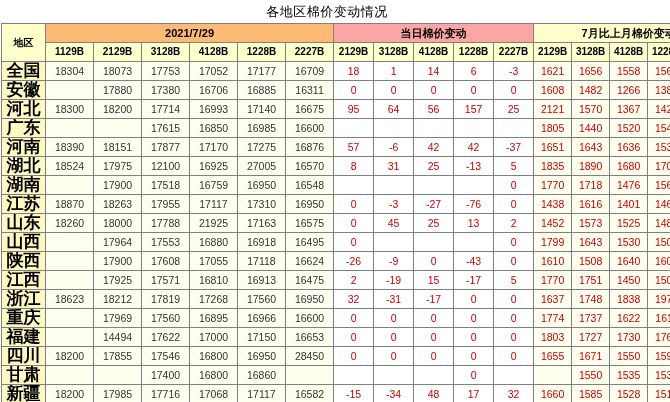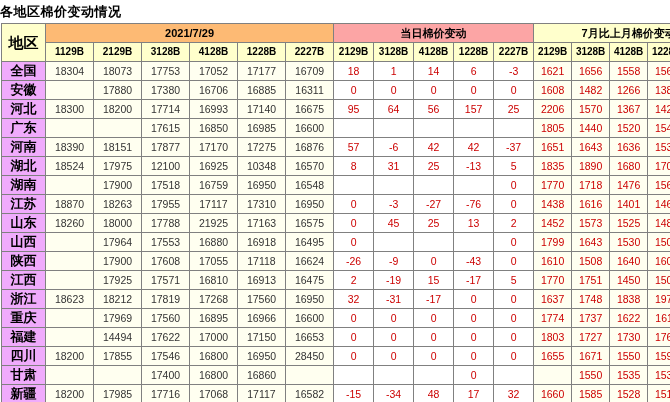--- a/index.html
+++ b/index.html
@@ -5,21 +5,22 @@
   html,body{margin:0;padding:0;}
   body{
     width:670px;height:402px;
     background:#ffffff;
     font-family:"Liberation Sans","DejaVu Sans",sans-serif;
     font-size:11px;
     color:#000;
     overflow:hidden;
   }
   #title{
-    font-weight:bold;
+    text-align:center;
+    font-weight:normal;
     font-size:13px;
     padding:3px 16px 2px 0;
     letter-spacing:0.5px;
   }
   table{
     border-collapse:collapse;
     width:668px;
     margin:0 1px;
     table-layout:fixed;
   }
@@ -28,26 +29,26 @@
     font-size:10.5px;
     font-weight:normal;
     padding:0;
     height:18px;
     line-height:18px;
     text-align:center;
     white-space:nowrap;
     overflow:hidden;
   }
   th{font-weight:bold;}
-  .hdr-region{background:#ffffcc;font-weight:bold;font-size:15px;}
+  .hdr-region{background:#ffffcc;font-weight:bold;font-size:10px;}
   .hdr-g1{background:#fdba74;font-weight:bold;font-size:11px;}
   .hdr-g2{background:#fca5a5;font-weight:bold;font-size:11px;}
   .hdr-g3{background:#ffffcc;font-weight:bold;font-size:11px;}
   .hdr-sub{background:#ffffcc;font-weight:bold;font-size:10px;margin-top:9px;}
-  .region{background:#f0abfc;font-weight:bold;font-size:13px;}
+  .region{background:#fef9c3;font-weight:bold;font-size:17px;}
   .g1{background:#fffff0;color:#333333;}
   .g2{background:#ffffff;color:#cc0000;}
   .g3{background:#fffff0;color:#cc0000;}
 </style>
 </head>
 <body>
 
 <div id="title">各地区棉价变动情况</div>
 
 <table>
@@ -126,21 +127,21 @@
         <td class="g1">18200</td>
         <td class="g1">17714</td>
         <td class="g1">16993</td>
         <td class="g1">17140</td>
         <td class="g1">16675</td>
         <td class="g2">95</td>
         <td class="g2">64</td>
         <td class="g2">56</td>
         <td class="g2">157</td>
         <td class="g2">25</td>
-        <td class="g3">2206</td>
+        <td class="g3">2121</td>
         <td class="g3">1570</td>
         <td class="g3">1367</td>
         <td class="g3">1420</td>
       </tr>
       <tr>
         <td class="region">广东</td>
         <td class="g1"></td>
         <td class="g1"></td>
         <td class="g1">17615</td>
         <td class="g1">16850</td>
@@ -173,21 +174,21 @@
         <td class="g3">1643</td>
         <td class="g3">1636</td>
         <td class="g3">1535</td>
       </tr>
       <tr>
         <td class="region">湖北</td>
         <td class="g1">18524</td>
         <td class="g1">17975</td>
         <td class="g1">12100</td>
         <td class="g1">16925</td>
-        <td class="g1">10348</td>
+        <td class="g1">27005</td>
         <td class="g1">16570</td>
         <td class="g2">8</td>
         <td class="g2">31</td>
         <td class="g2">25</td>
         <td class="g2">-13</td>
         <td class="g2">5</td>
         <td class="g3">1835</td>
         <td class="g3">1890</td>
         <td class="g3">1680</td>
         <td class="g3">1706</td>

